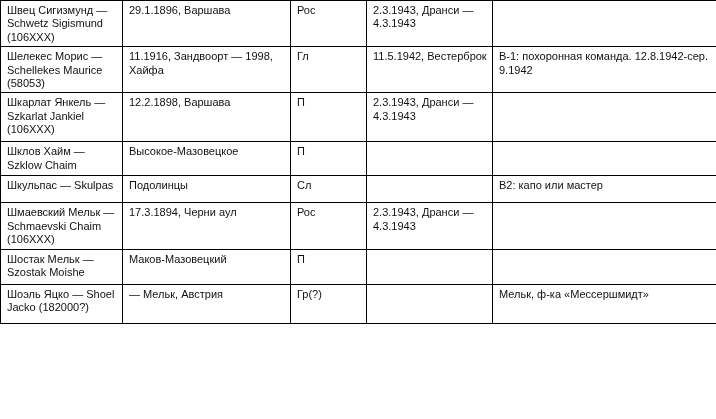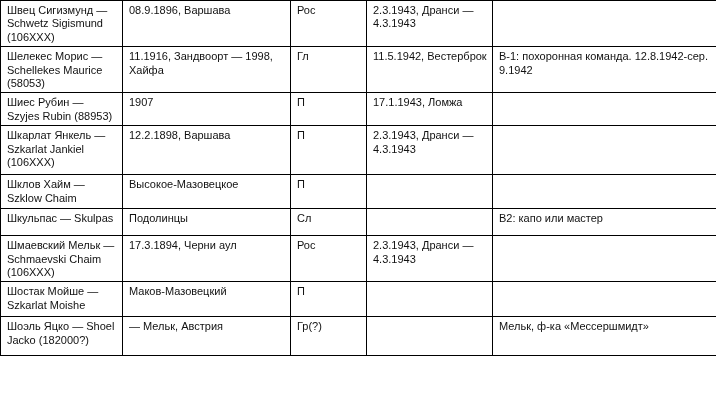--- a/index.html
+++ b/index.html
@@ -16,38 +16,31 @@
   <colgroup>
       <col class="c1">
       <col class="c2">
       <col class="c3">
       <col class="c4">
       <col class="c5">
     </colgroup>
   <tbody>
     <tr style="height:46px">
       <td>Швец Сигизмунд — Schwetz Sigismund (106XXX)</td>
-      <td>08.9.1896, Варшава</td>
+      <td>29.1.1896, Варшава</td>
       <td>Рос</td>
       <td>2.3.1943, Дранси — 4.3.1943</td>
       <td></td>
     </tr>
     <tr style="height:45px">
       <td>Шелекес Морис — Schellekes Maurice (58053)</td>
       <td>11.1916, Зандвоорт — 1998, Хайфа</td>
       <td>Гл</td>
       <td>11.5.1942, Вестерброк</td>
       <td>В-1: похоронная команда. 12.8.1942-сер. 9.1942</td>
-    </tr>
-    <tr style="height:32px">
-      <td>Шиес Рубин — Szyjes Rubin (88953)</td>
-      <td>1907</td>
-      <td>П</td>
-      <td>17.1.1943, Ломжа</td>
-      <td></td>
     </tr>
     <tr style="height:49px">
       <td>Шкарлат Янкель — Szkarlat Jankiel (106XXX)</td>
       <td>12.2.1898, Варшава</td>
       <td>П</td>
       <td>2.3.1943, Дранси — 4.3.1943</td>
       <td></td>
     </tr>
     <tr style="height:34px">
       <td>Шклов Хайм — Szklow Chaim</td>
@@ -64,21 +57,21 @@
       <td>В2: капо или мастер</td>
     </tr>
     <tr style="height:40px">
       <td>Шмаевский Мельк — Schmaevski Chaim (106XXX)</td>
       <td>17.3.1894, Черни аул</td>
       <td>Рос</td>
       <td>2.3.1943, Дранси — 4.3.1943</td>
       <td></td>
     </tr>
     <tr style="height:35px">
-      <td>Шостак Мойше — Szkarlat Moishe</td>
+      <td>Шостак Мельк — Szostak Moishe</td>
       <td>Маков-Мазовецкий</td>
       <td>П</td>
       <td></td>
       <td></td>
     </tr>
     <tr style="height:39px">
       <td>Шоэль Яцко — Shoel Jacko (182000?)</td>
       <td>— Мельк, Австрия</td>
       <td>Гр(?)</td>
       <td></td>

